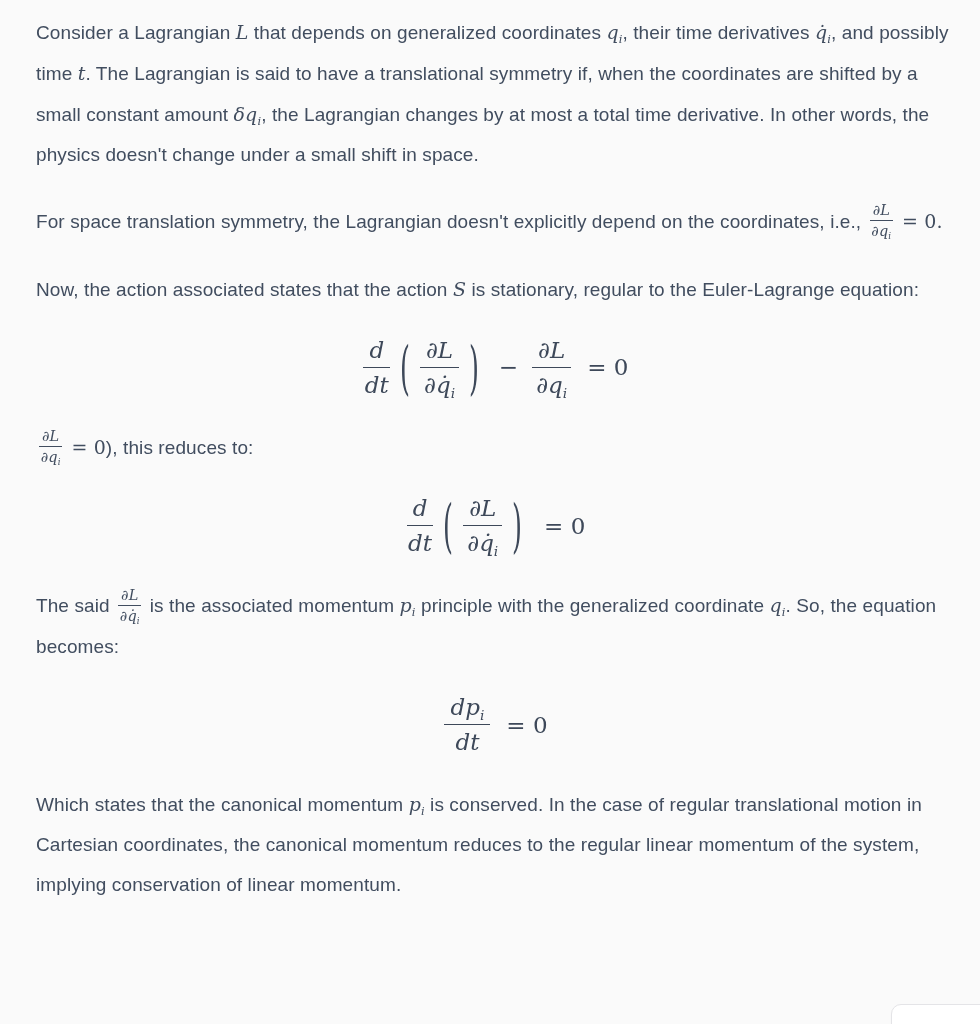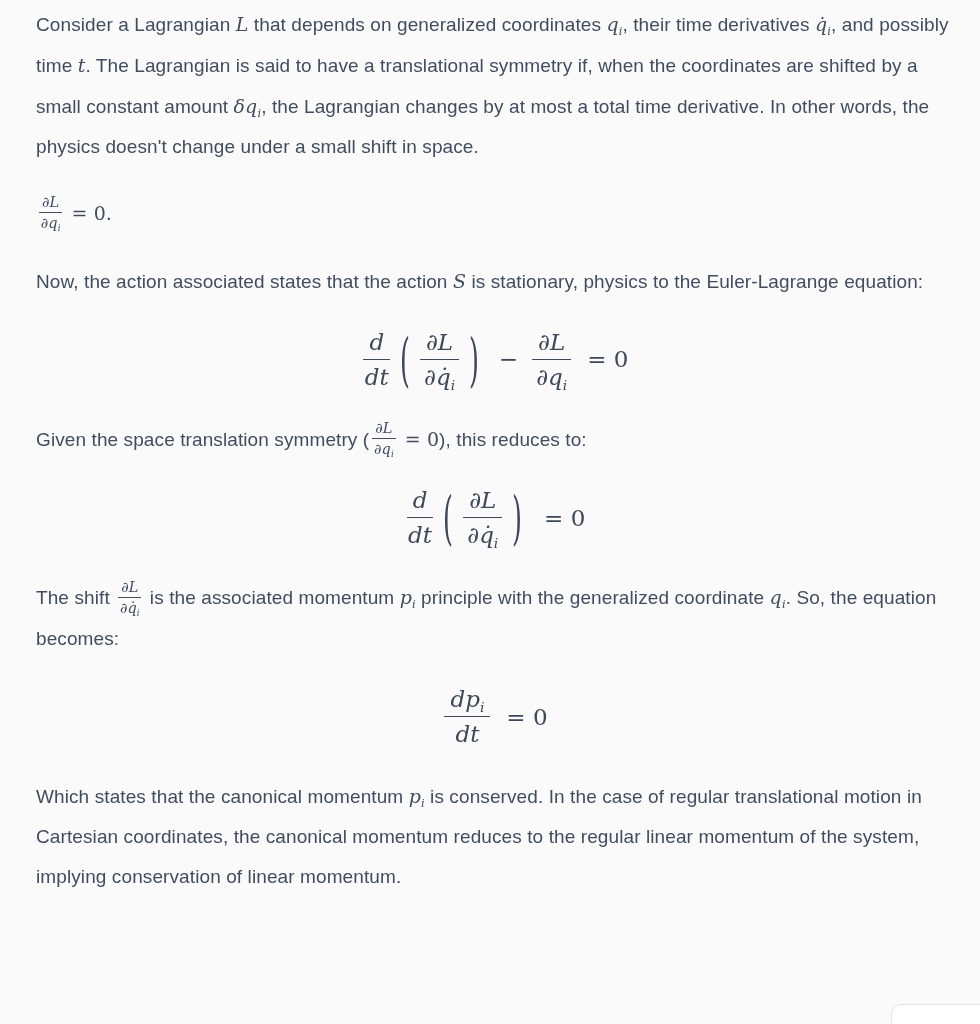--- a/index.html
+++ b/index.html
@@ -3,21 +3,21 @@
 <meta charset="utf-8">
 <style>
   html, body { margin: 0; padding: 0; }
   body {
     width: 980px; height: 1024px;
     overflow: hidden; position: relative;
     background: #fafafa;
     color: #414d5f;
     font-family: "Liberation Sans", "DejaVu Sans", sans-serif;
   }
-  .content { padding: 4px 26px 0 36px; }
+  .content { padding: 12px 26px 0 36px; }
   p.para {
     font-size: 19px;
     line-height: 40px;
     margin: 0 0 26px 0;
     letter-spacing: 0.1px;
   }
   
   .math {
     font-family: "DejaVu Serif", "Liberation Serif", serif;
     font-style: italic;
@@ -81,66 +81,66 @@
     box-shadow: 0 1px 2px rgba(0,0,0,0.03);
   }
 </style>
 </head>
 <body>
 
 <div class="content">
 
   <p class="para"><span>Consider a Lagrangian </span><span class="math">L</span><span> that depends on generalized coordinates </span><span class="math">q<sub class="msub">i</sub></span><span>, their time derivatives </span><span class="math">q̇<sub class="msub">i</sub></span><span>, and possibly time </span><span class="math">t</span><span>. The Lagrangian is said to have a translational symmetry if, when the coordinates are shifted by a small constant amount </span><span class="math">δq<sub class="msub">i</sub></span><span>, the Lagrangian changes by at most a total time derivative. In other words, the physics doesn't change under a small shift in space.</span></p>
 
-  <p class="para"><span class="ifrac">
+  <p class="para"><span>For space translation symmetry, the Lagrangian doesn't explicitly depend on the coordinates, i.e., </span><span class="ifrac">
         <span class="fnum">∂L</span>
         <span class="fden"><span>∂q</span><sub class="msub">i</sub></span>
       </span><span class="up"> = 0.</span></p>
 
-  <p class="para"><span>Now, the action associated states that the action </span><span class="math">S</span><span> is stationary, physics to the Euler-Lagrange equation:</span></p>
+  <p class="para"><span>Now, the action associated states that the action </span><span class="math">S</span><span> is stationary, regular to the Euler-Lagrange equation:</span></p>
 
   <div class="display-math">
     <span class="dfrac">
       <span class="fnum">d</span>
       <span class="fden">dt</span>
     </span>
     <span class="bigparen">(</span>
     <span class="dfrac">
       <span class="fnum">∂L</span>
       <span class="fden"><span>∂q̇</span><sub class="msub">i</sub></span>
     </span>
     <span class="bigparen">)</span>
     <span class="mop up">−</span>
     <span class="dfrac">
       <span class="fnum">∂L</span>
       <span class="fden"><span>∂q</span><sub class="msub">i</sub></span>
     </span>
     <span class="mrel up">= 0</span>
   </div>
 
-  <p class="para"><span>Given the space translation symmetry (</span><span class="ifrac">
+  <p class="para"><span class="ifrac">
         <span class="fnum">∂L</span>
         <span class="fden"><span>∂q</span><sub class="msub">i</sub></span>
       </span><span class="up"> = 0</span><span>), this reduces to:</span></p>
 
   <div class="display-math">
     <span class="dfrac">
       <span class="fnum">d</span>
       <span class="fden">dt</span>
     </span>
     <span class="bigparen">(</span>
     <span class="dfrac">
       <span class="fnum">∂L</span>
       <span class="fden"><span>∂q̇</span><sub class="msub">i</sub></span>
     </span>
     <span class="bigparen">)</span>
     <span class="mrel up">= 0</span>
   </div>
 
-  <p class="para"><span>The shift </span><span class="ifrac">
+  <p class="para"><span>The said </span><span class="ifrac">
         <span class="fnum">∂L</span>
         <span class="fden"><span>∂q̇</span><sub class="msub">i</sub></span>
       </span><span> is the associated momentum </span><span class="math">p<sub class="msub">i</sub></span><span> principle with the generalized coordinate </span><span class="math">q<sub class="msub">i</sub></span><span>. So, the equation becomes:</span></p>
 
   <div class="display-math">
     <span class="dfrac">
       <span class="fnum"><span>dp</span><sub class="msub">i</sub></span>
       <span class="fden">dt</span>
     </span>
     <span class="mrel up">= 0</span>

